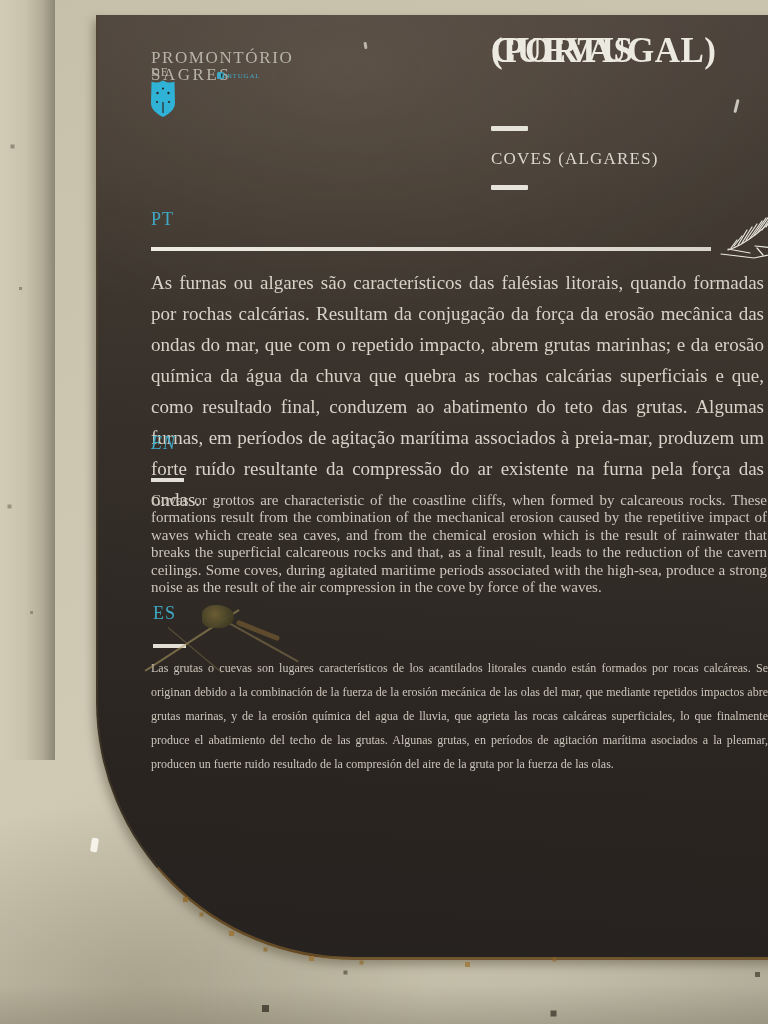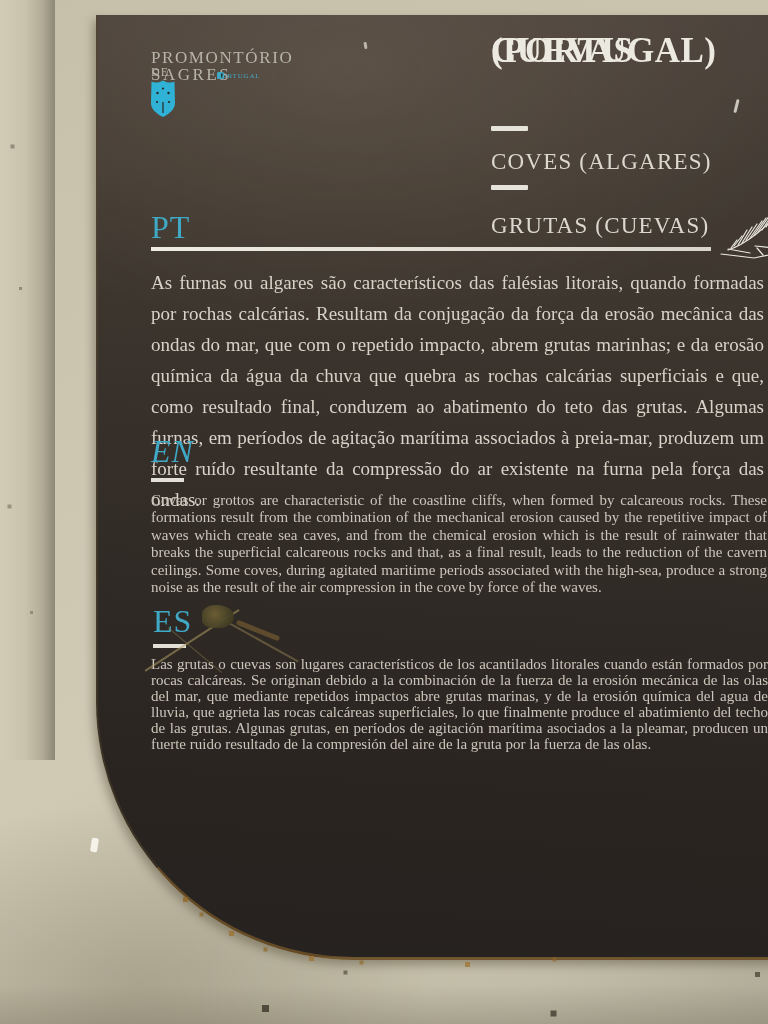--- a/index.html
+++ b/index.html
@@ -36,37 +36,37 @@
   .logo-de{font-size:12px;letter-spacing:1px;vertical-align:6px;}
   .logo-sagres{font-size:17px;letter-spacing:2.5px;}
   .pt-mark{left:119px;top:57px;font-size:7px;letter-spacing:0.8px;color:#44a8c4;display:flex;align-items:flex-start;gap:2px;}
   .pt-mark svg{position:static;}
   .shield{left:50px;top:64px;}
   
   .title{left:393px;top:16px;font-size:35px;line-height:39px;letter-spacing:0.5px;color:#ece9e1;font-weight:bold;}
   .rule-sm{width:37px;height:5px;background:#e6e3da;border-radius:1px;}
   .rule-a{left:393px;top:111px;}
   .rule-b{left:393px;top:170px;}
-  .subtitle{font-size:23px;letter-spacing:1.2px;color:#dcd8cf;}
+  .subtitle{font-size:17px;letter-spacing:1.2px;color:#dcd8cf;}
   .coves{left:393px;top:134px;}
   .grutas{left:393px;top:198px;}
   .quill{left:620px;top:186px;}
   
-  .lang{font-size:32px;letter-spacing:1px;color:#3fa9c6;}
+  .lang{font-size:18px;letter-spacing:1px;color:#3fa9c6;}
   .pt-label{left:53px;top:194px;}
   .en-label{left:53px;top:418px;font-style:italic;}
   .es-label{left:55px;top:588px;}
   .main-rule{left:53px;top:232px;width:560px;height:4px;background:linear-gradient(90deg,#efece4,#d8d4ca);}
   .rule-xs{width:33px;height:4px;background:#e2dfd6;}
   .en-rule{left:53px;top:463px;}
   .es-rule{left:55px;top:629px;}
   .par{color:#d5d0c5;text-align:justify;}
   .pt-par{left:53px;top:252px;width:613px;font-size:19px;line-height:31px;color:#d8d3c8;}
   .en-par{left:53px;top:477px;width:616px;font-size:15px;line-height:17.4px;color:#cbc6bb;}
-  .es-par{left:53px;top:641px;width:617px;font-size:15px;line-height:16px;color:#cbc6bb;}
+  .es-par{left:53px;top:641px;width:617px;font-size:12px;line-height:24px;color:#cbc6bb;}
   
   .blob{left:104px;top:590px;width:32px;height:23px;border-radius:45% 60% 55% 40%;
     background:radial-gradient(circle at 40% 40%,#6e6034 0%,#4a4428 55%,#343119 100%);opacity:0.95;}
   .streak{left:137px;top:613px;width:46px;height:5px;border-radius:3px;background:rgba(134,104,52,0.55);transform:rotate(22deg);}
   .scr1{left:47px;top:655px;width:112px;height:1.5px;background:rgba(176,156,100,0.55);transform:rotate(-33deg);transform-origin:left center;}
   .scr2{left:120px;top:601px;width:92px;height:1.5px;background:rgba(160,140,88,0.45);transform:rotate(29deg);transform-origin:left center;}
   .scr3{left:70px;top:612px;width:70px;height:1px;background:rgba(150,132,84,0.4);transform:rotate(40deg);transform-origin:left center;}
   .w2{left:637px;top:84px;width:3px;height:14px;background:rgba(235,231,220,0.8);transform:rotate(14deg);border-radius:2px;}
   .w3{left:266px;top:27px;width:2.5px;height:7px;background:rgba(230,226,214,0.7);transform:rotate(-10deg);border-radius:2px;}
   .chip{left:91px;top:838px;width:7px;height:14px;background:#f5f2ea;transform:rotate(9deg);border-radius:2px;position:absolute;}
@@ -115,21 +115,20 @@
       <rect x="14.4" y="23" width="1.2" height="11" fill="#2b2622"></rect>
     </svg>
 
     <div class="title">
       <div>CUEVAS</div>
       <div>(PORTUGAL)</div>
     </div>
     <div class="rule-sm rule-a"></div>
     <div class="subtitle coves">COVES (ALGARES)</div>
     <div class="rule-sm rule-b"></div>
-    <div class="subtitle grutas">GRUTAS (CUEVAS)</div>
 
     <svg class="quill" width="74" height="60" viewBox="0 0 74 60" fill="none" stroke="#e8e5dc" stroke-width="1.2" stroke-linecap="round">
       <path d="M10 49 C 26 44, 48 28, 66 5"></path>
       <path d="M20 44 L29 29"></path>
         <path d="M24 42 L34 26"></path>
         <path d="M28 39 L39 23"></path>
       <path d="M32 37 L44 20"></path>
         <path d="M36 34 L48 17"></path>
         <path d="M40 31 L52 14"></path>
       <path d="M44 29 L56 11"></path>

